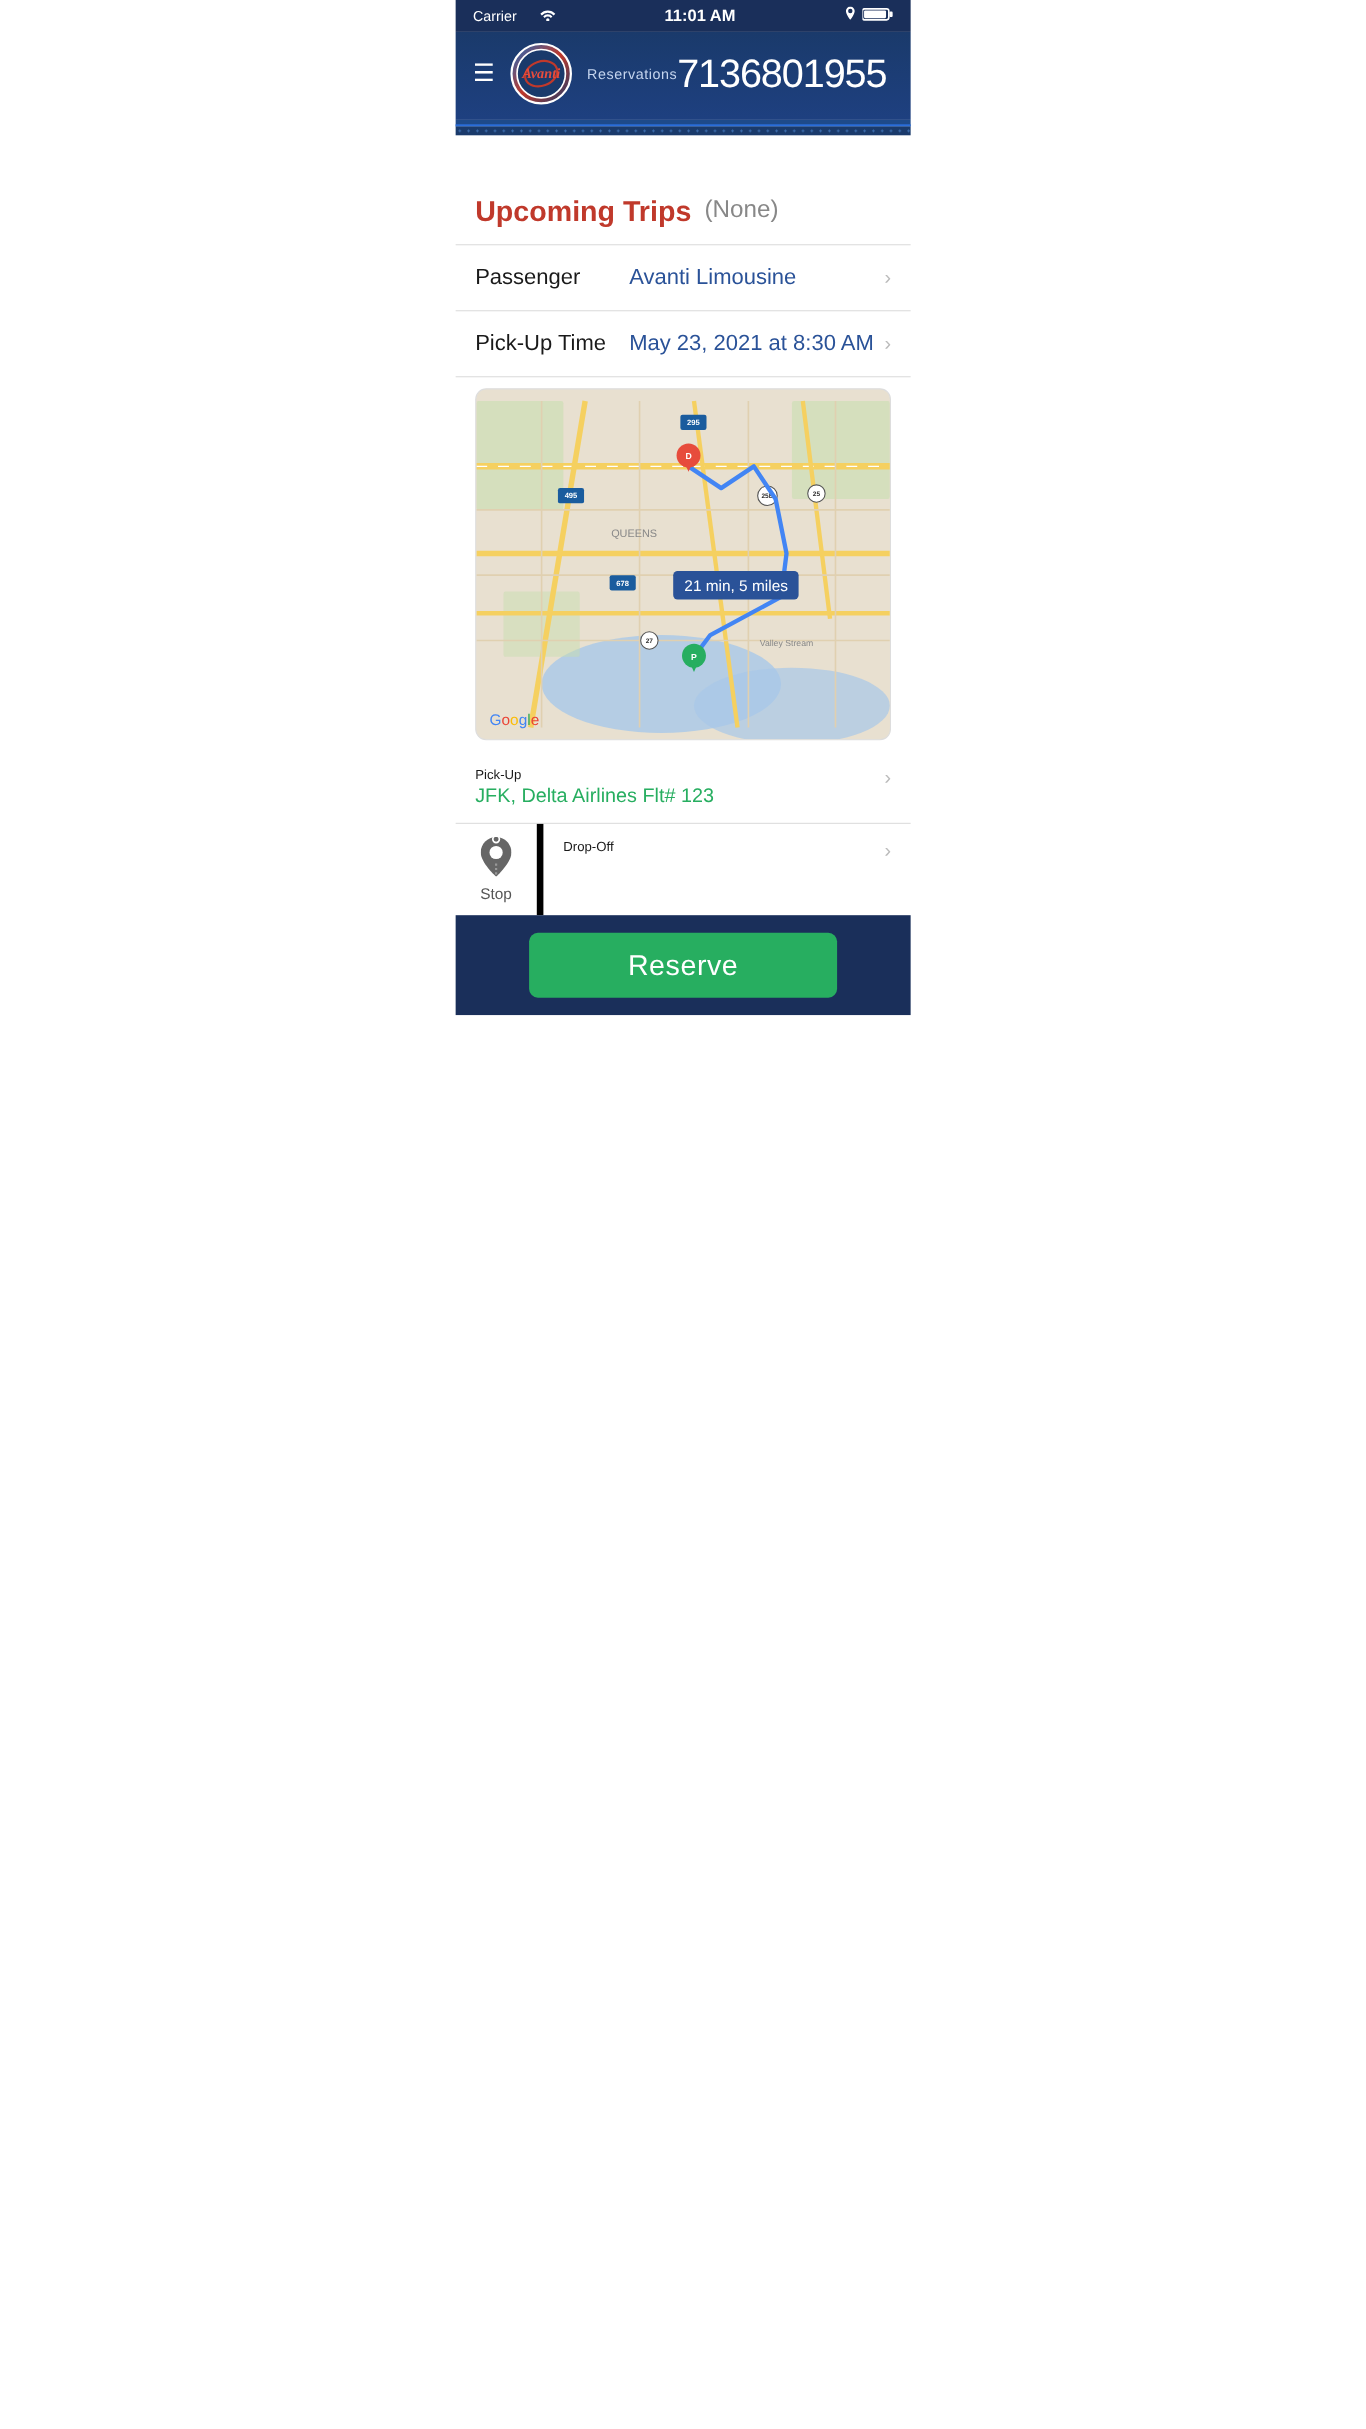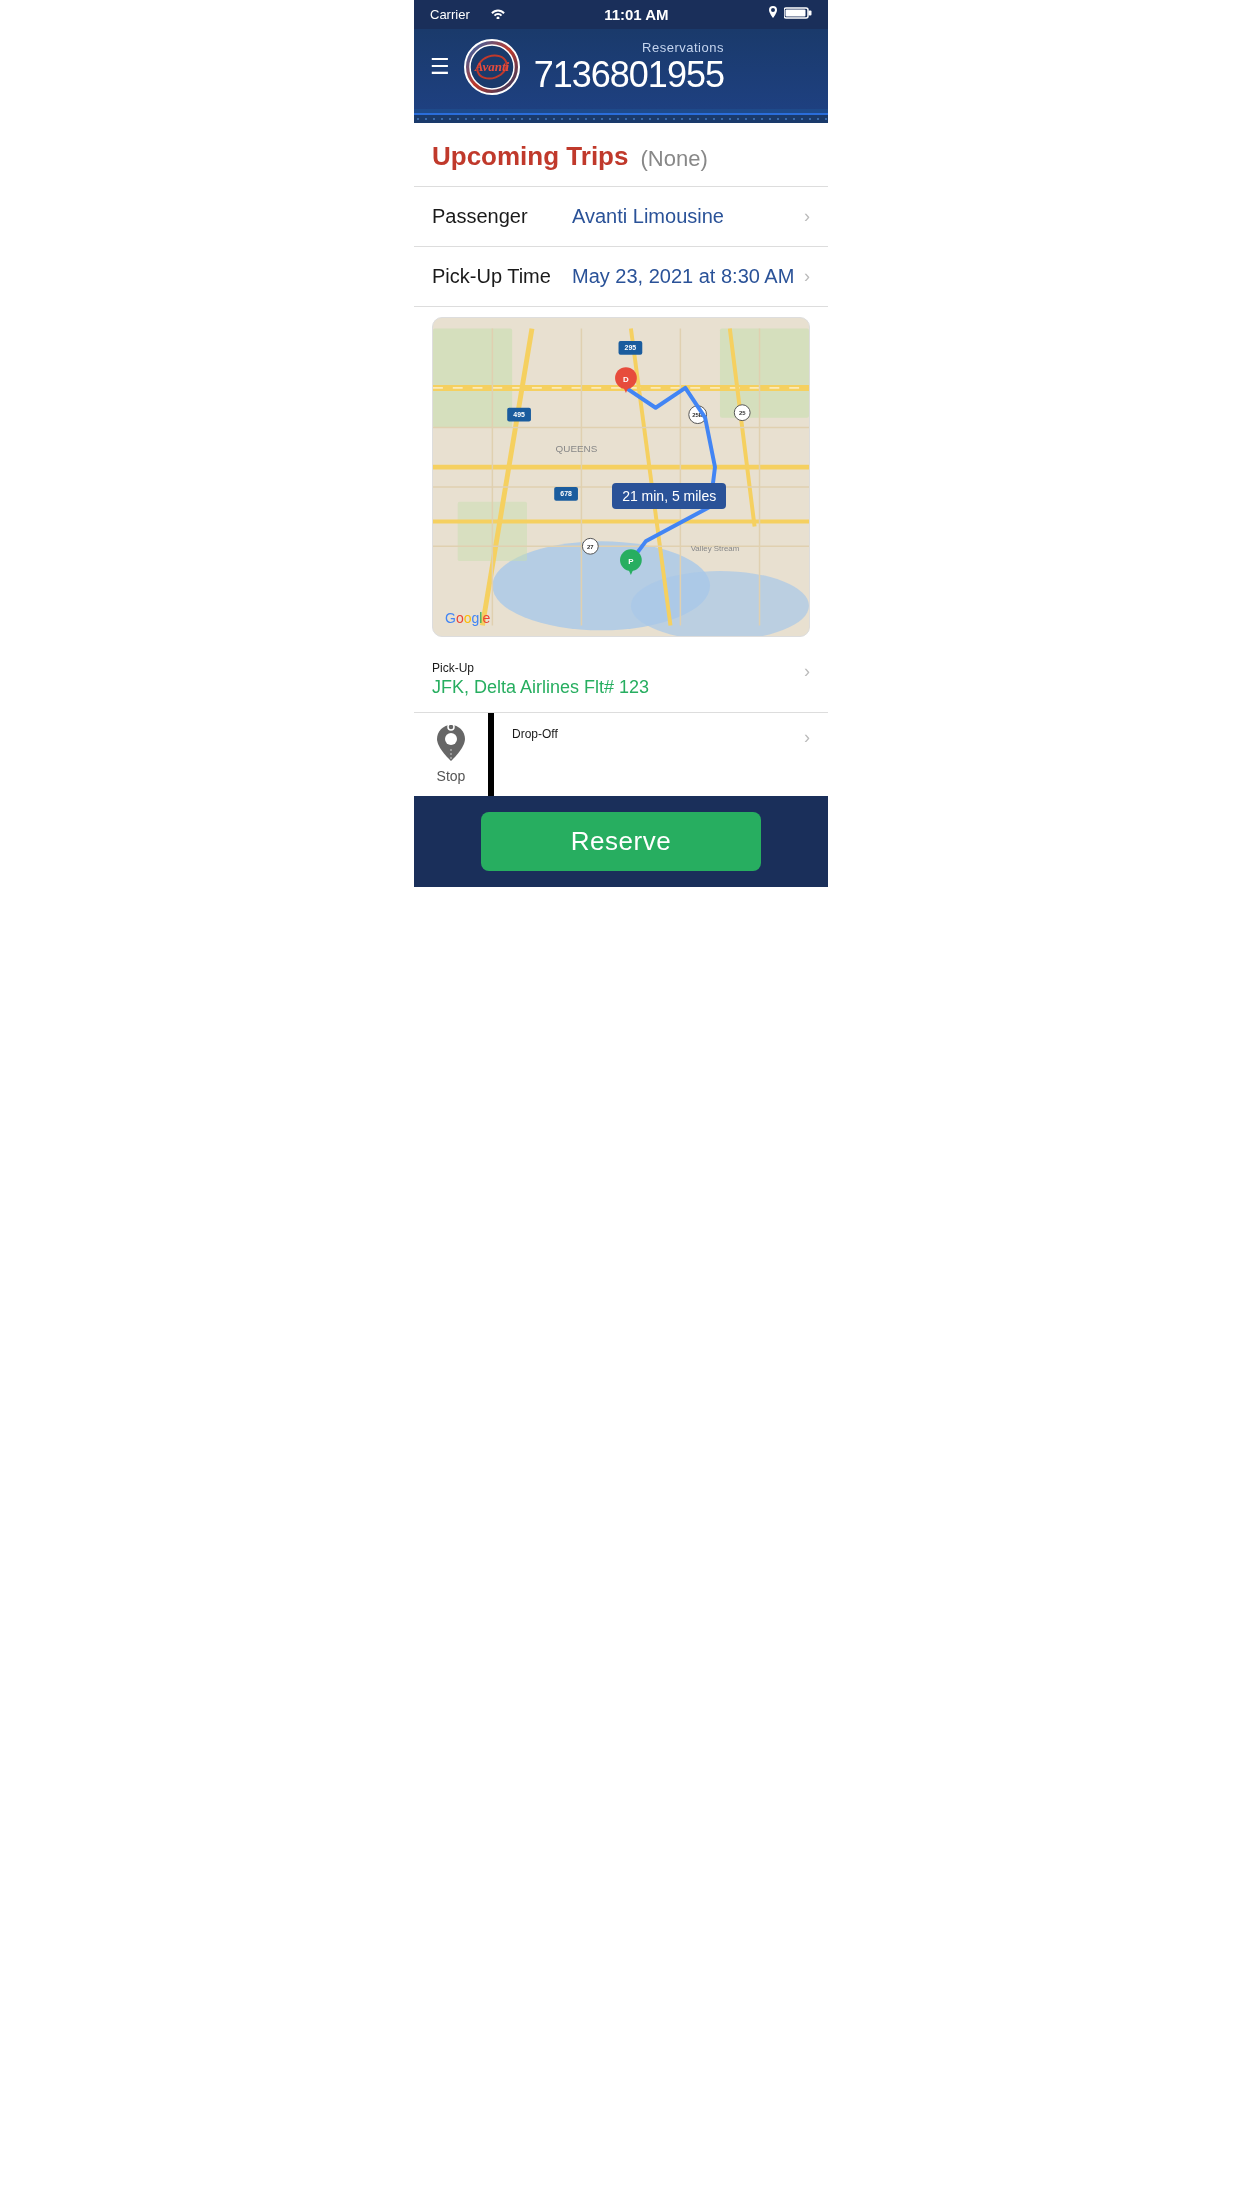--- a/index.html
+++ b/index.html
@@ -50,22 +50,22 @@
       background: linear-gradient(135deg, #1a6bbf, #c0392b, #1a3a6b);
       display: flex;
       align-items: center;
       justify-content: center;
       border: 2px solid #fff;
       overflow: hidden;
       flex-shrink: 0;
     }
     .header-right {
       display: flex;
-      flex-direction: column;
-      align-items: flex-end;
+      flex-direction: row;
+      align-items: center;
     }
     .reservations-label {
       color: #c5d5ef;
       font-size: 13px;
       letter-spacing: 0.5px;
     }
     .phone-number {
       color: #fff;
       font-size: 36px;
       font-weight: 300;
@@ -88,23 +88,24 @@
     }
 
     
     .content {
       padding: 0;
     }
 
     
     .upcoming-trips-row {
       display: flex;
-      align-items: flex-end;
+      align-items: flex-start;
       gap: 12px;
       padding: 18px 18px 14px 18px;
+      margin-top: 36px;
     }
     .upcoming-trips-label {
       font-size: 26px;
       font-weight: 600;
       color: #c0392b;
     }
     .upcoming-trips-none {
       font-size: 22px;
       color: #888;
     }

